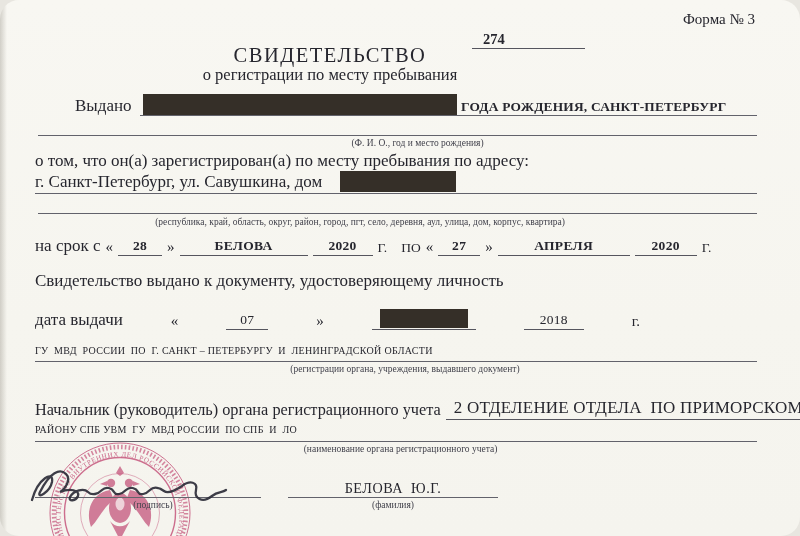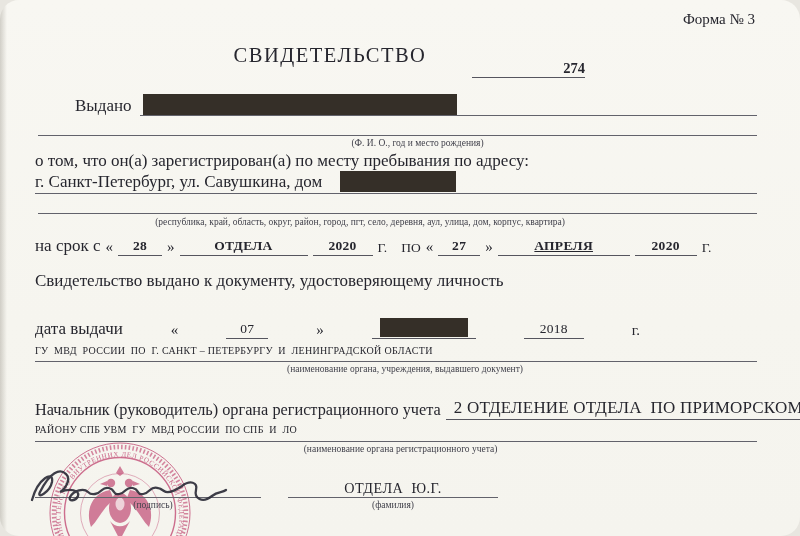--- a/index.html
+++ b/index.html
@@ -30,24 +30,26 @@
 </style>
 </head>
 <body>
 
 <div class="page">
   <div class="edge-shadow"></div>
 
   <div class="abs t15" style="top:11px; right:45px;">Форма № 3</div>
 
   <div class="abs center" style="top:44px; left:180px; width:300px; font-size:20.5px; letter-spacing:1.5px;">СВИДЕТЕЛЬСТВО</div>
-  <div class="abs" style="top:60px; left:472px; width:102px; border-bottom:1px solid #55555e; font-size:14.5px; padding-left:11px; font-weight:bold;text-align:right;">274</div>
+  <div class="abs" style="top:31px; left:472px; width:102px; border-bottom:1px solid #55555e; font-size:14.5px; padding-left:11px; font-weight:bold;">274</div>
+  <div class="abs center" style="top:65px; left:180px; width:300px; font-size:16.5px;">о регистрации по месту пребывания</div>
 
   <div class="abs t17" style="top:96px; left:75px;">Выдано</div>
   <div class="abs bar" style="top:94px; left:143px; width:314px; height:21px;"></div>
+  <div class="abs capsB" style="top:99px; left:461px;">ГОДА РОЖДЕНИЯ, САНКТ-ПЕТЕРБУРГ</div>
   <div class="rule" style="top:115px; left:140px; width:617px;"></div>
 
   <div class="rule" style="top:135px; left:38px; width:719px;"></div>
   <div class="abs cap" style="top:138px; left:320px; width:195px;">(Ф. И. О., год и место рождения)</div>
 
   <div class="abs t17" style="top:151px; left:35px;">о том, что он(а) зарегистрирован(а) по месту пребывания по адресу:</div>
 
   <div class="abs t17" style="top:172px; left:35px;">г. Санкт-Петербург, ул. Савушкина, дом</div>
   <div class="abs bar" style="top:171px; left:340px; width:116px; height:21px;"></div>
   <div class="rule" style="top:193px; left:35px; width:722px;"></div>
@@ -56,78 +58,78 @@
   <div class="abs cap" style="top:217px; left:110px; width:500px;">(республика, край, область, округ, район, город, пгт, село, деревня, аул, улица, дом, корпус, квартира)</div>
 
   <div class="frow" style="top:234px; left:35px; height:22px;">
     <span class="t17">на срок с</span>
     <span class="quote">«</span>
     <span class="ubox" style="width:44px;">
         <span class="val">28</span>
       </span>
     <span class="quote">»</span>
     <span class="ubox" style="width:128px;">
-        <span class="val">ОТДЕЛА</span>
+        <span class="val">БЕЛОВА</span>
       </span>
     <span class="ubox" style="width:60px;">
         <span class="val">2020</span>
       </span>
     <span style="font-size:13.5px;">Г.</span>
     <span style="width:4px;"></span>
     <span style="font-size:13.5px;margin-top:36px;">ПО</span>
     <span class="quote">«</span>
     <span class="ubox" style="width:42px;">
         <span class="val">27</span>
       </span>
     <span class="quote">»</span>
-    <span class="ubox" style="width:132px;text-decoration:underline;">
+    <span class="ubox" style="width:132px;">
         <span class="val">АПРЕЛЯ</span>
       </span>
     <span class="ubox" style="width:62px;">
         <span class="val">2020</span>
       </span>
     <span style="font-size:13.5px;">Г.</span>
   </div>
 
   <div class="abs t17" style="top:271px; left:35px;">Свидетельство выдано к документу, удостоверяющему личность</div>
 
 
-  <div class="frow" style="top:317px; left:35px; height:22px;gap:48px;">
+  <div class="frow" style="top:308px; left:35px; height:22px;gap:48px;">
     <span class="t17">дата выдачи</span>
     <span class="quote">«</span>
     <span class="ubox" style="width:42px;">
         <span class="val" style="font-weight:normal;">07</span>
       </span>
     <span class="quote">»</span>
     <span class="ubox" style="width:104px;">
         <span class="bar" style="width:88px; height:19px; margin-bottom:1px;"></span>
       </span>
     <span class="ubox" style="width:60px;">
         <span class="val" style="font-weight:normal;">2018</span>
       </span>
     <span class="t15">г.</span>
   </div>
 
   <div class="abs caps" style="top:345px; left:35px;">ГУ  МВД  РОССИИ  ПО  Г. САНКТ – ПЕТЕРБУРГУ  И  ЛЕНИНГРАДСКОЙ ОБЛАСТИ</div>
   <div class="rule" style="top:361px; left:35px; width:722px;"></div>
-  <div class="abs cap" style="top:364px; left:245px; width:320px;">(наименование органа, учреждения, выдавшего документ)</div>
+  <div class="abs cap" style="top:364px; left:245px; width:320px;">(регистрации органа, учреждения, выдавшего документ)</div>
 
   <div class="frow" style="top:398px; left:35px; width:722px; height:22px;">
     <span style="font-size:16.3px; white-space:pre;">Начальник (руководитель) органа регистрационного учета</span>
     <span class="ubox" style="flex:1; justify-content:flex-start; padding-left:8px;">
         <span class="valr" style="font-size:17px;">2 ОТДЕЛЕНИЕ ОТДЕЛА  ПО ПРИМОРСКОМУ</span>
       </span>
   </div>
   <div class="abs caps" style="top:424px; left:35px; z-index:2;">РАЙОНУ СПБ УВМ  ГУ  МВД РОССИИ  ПО СПБ  И  ЛО</div>
   <div class="rule" style="top:441px; left:35px; width:722px;"></div>
   <div class="abs cap" style="top:444px; left:278px; width:245px;">(наименование органа регистрационного учета)</div>
 
   <div class="rule z3" style="top:497px; left:35px; width:226px;"></div>
   <div class="abs cap z3" style="top:500px; left:98px; width:110px;">(подпись)</div>
-  <div class="abs center" style="top:480px; left:290px; width:206px; font-size:14.2px; letter-spacing:.5px; white-space:pre;">ОТДЕЛА  Ю.Г.</div>
+  <div class="abs center" style="top:480px; left:290px; width:206px; font-size:14.2px; letter-spacing:.5px; white-space:pre;">БЕЛОВА  Ю.Г.</div>
   <div class="rule" style="top:497px; left:288px; width:210px;"></div>
   <div class="abs cap" style="top:500px; left:288px; width:210px;">(фамилия)</div>
 
   <svg class="abs" style="top:440px; left:47px; width:146px; height:146px; z-index:1; opacity:.92;" viewBox="0 0 146 146">
     <defs>
       <path id="ringTop" d="M 20 103 A 59.5 59.5 0 1 1 126 103" fill="none"></path>
       <path id="ringBottom" d="M 26 92 A 51 51 0 0 0 120 92" fill="none"></path>
     </defs>
     <g fill="none" stroke="#c4537a">
       <circle cx="73" cy="73" r="70" stroke-width="1" opacity=".9"></circle>

